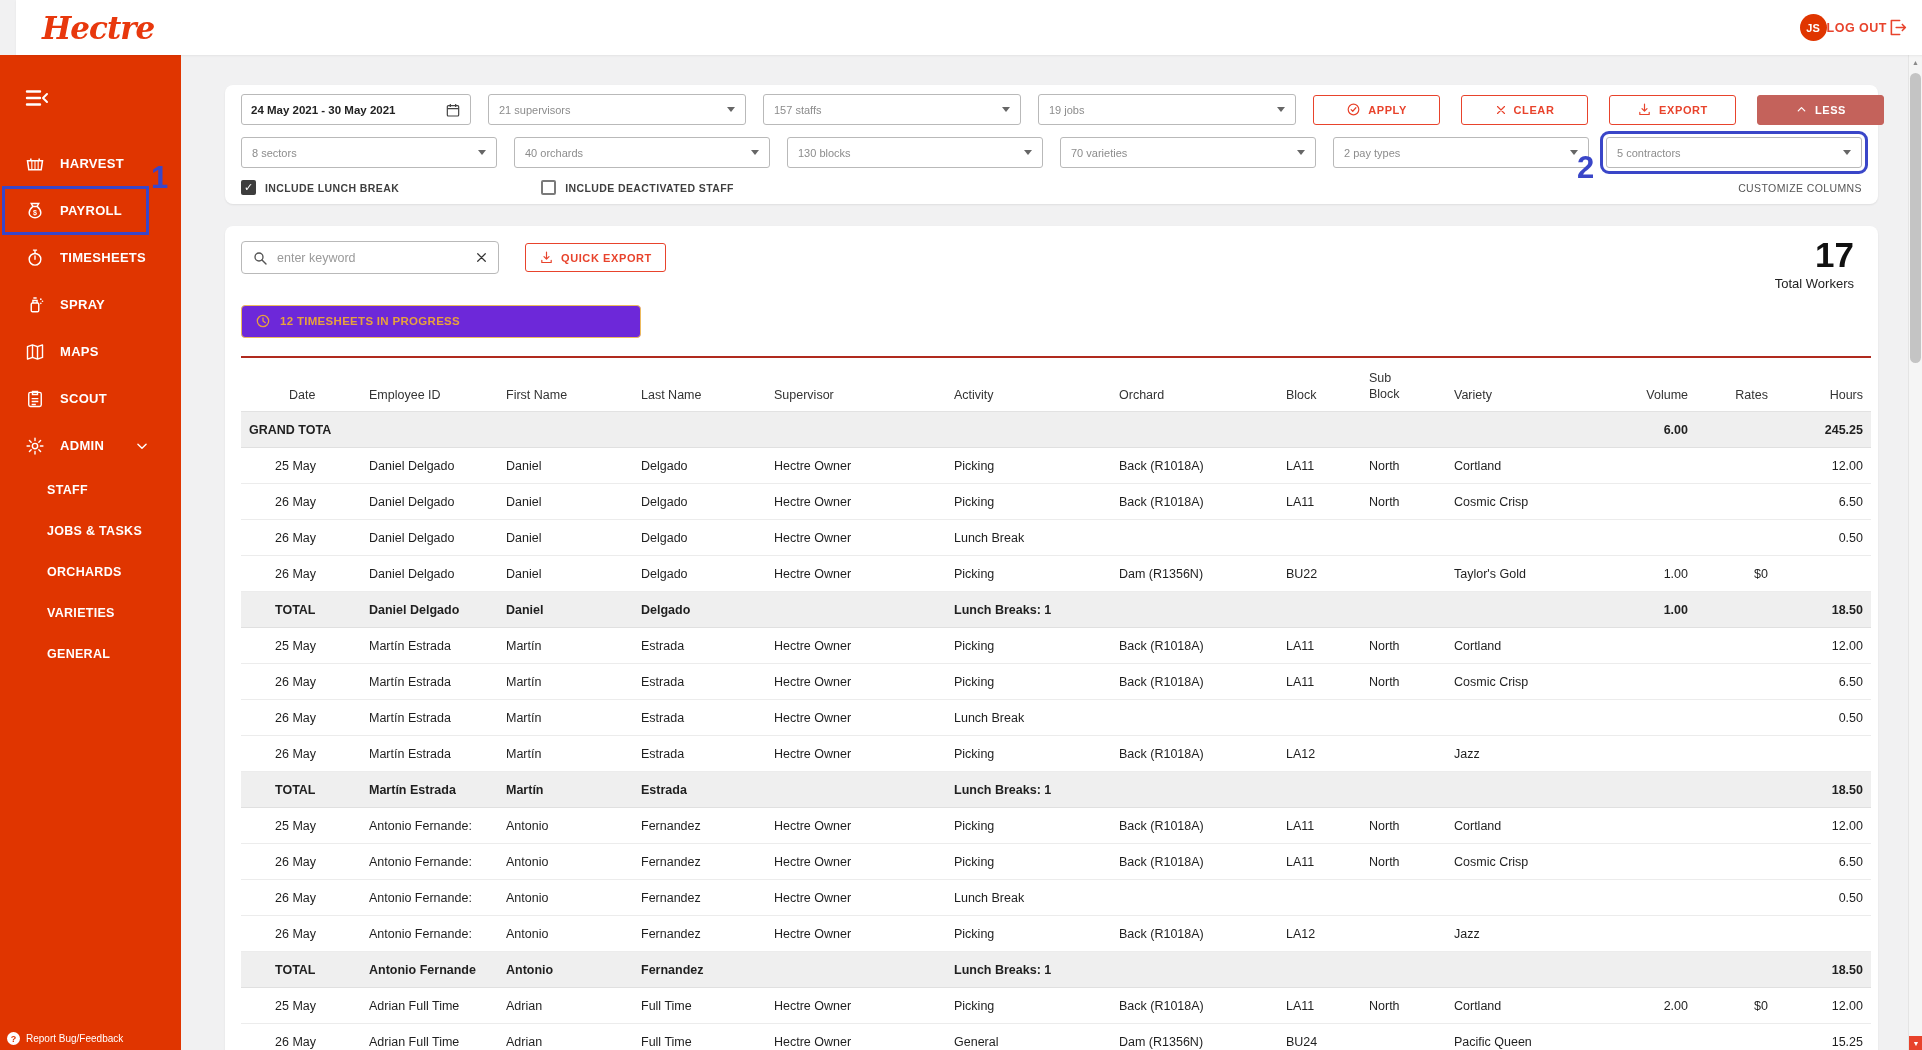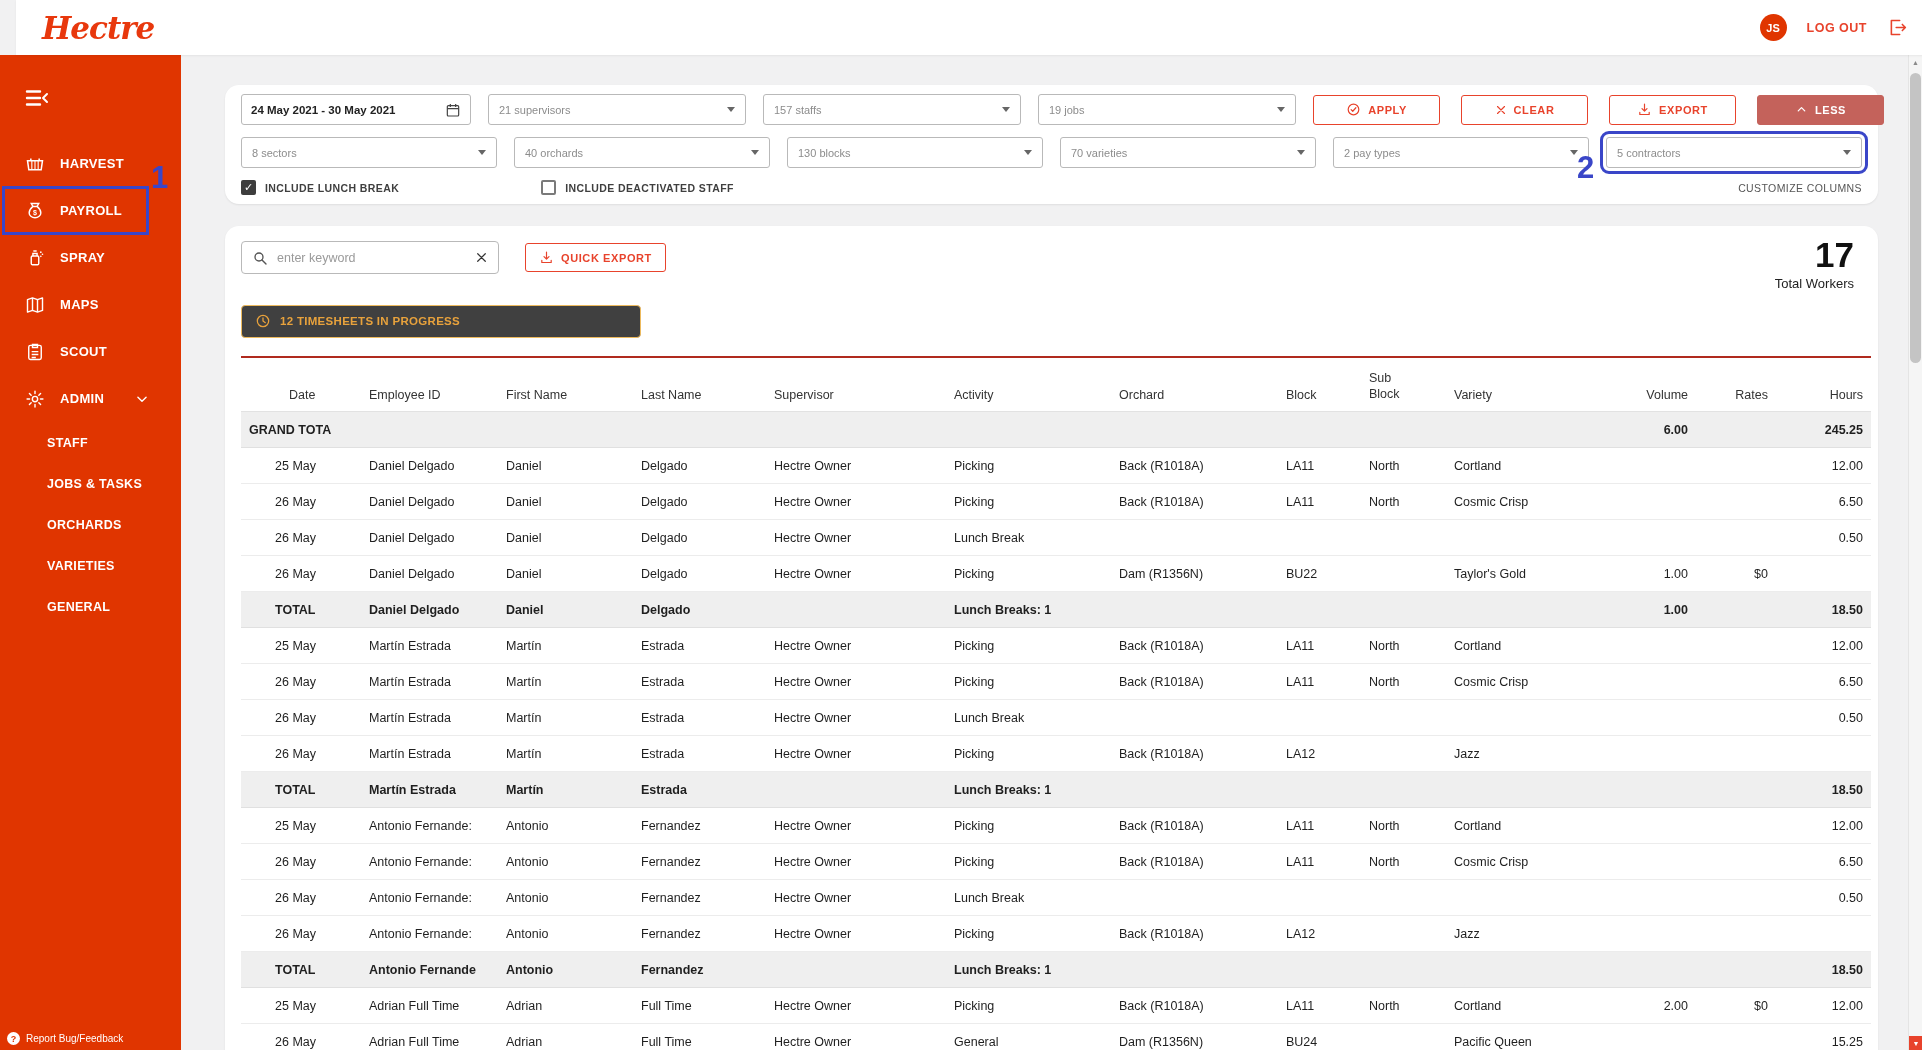--- a/index.html
+++ b/index.html
@@ -6,21 +6,21 @@
   html,body { width:1922px; height:1050px; overflow:hidden; }
   body { font-family:"Liberation Sans", sans-serif; background:#F1F1F2; position:relative; }
   .contents { display:contents; }
 
   
   .topbar { position:fixed; top:0; left:16px; width:100%; height:55px; background:#fff;
             display:flex; align-items:center; justify-content:space-between;
             padding:0 30px 0 26px; z-index:30; box-shadow:0 1px 2px rgba(0,0,0,.06); }
   .logo { font-family:"DejaVu Serif", serif; font-style:italic; font-weight:700;
           font-size:31px; color:#E8380D; letter-spacing:-1px; }
-  .header-right { display:flex; align-items:center; gap:20px; }
+  .header-right { display:flex; align-items:center; gap:0; }
   .avatar { width:27px; height:27px; border-radius:50%; background:#E03500; color:#fff;
             font-size:11px; font-weight:700; display:flex; align-items:center; justify-content:center; cursor:pointer; }
   .logout-label { color:#E8432C; font-size:12.5px; font-weight:700; letter-spacing:.5px; cursor:pointer; }
   .logout-icon { color:#E8432C; display:flex; cursor:pointer; }
 
   
   .sidebar { position:fixed; top:55px; left:0; width:181px; bottom:0; background:#E03500; z-index:20; }
   .menu-toggle { height:85px; display:flex; align-items:center; padding-left:25px; color:#fff; cursor:pointer; }
   .nav-item { height:47px; display:flex; align-items:center; padding-left:25px; gap:15px;
               color:#fff; font-size:13px; font-weight:700; letter-spacing:.3px; cursor:pointer; position:relative; }
@@ -36,21 +36,21 @@
   
   .annot-rect { position:absolute; left:2px; top:-1px; bottom:-1px; width:147px;
                 border:3px solid #3A46C8; pointer-events:none; }
   .annot-num { position:absolute; color:#3A46C8; font-size:31px; font-weight:600; line-height:1; pointer-events:none; }
   .annot-num1 { left:151px; top:-25px; }
   .annot-num2 { left:-30px; bottom:-16px; }
   .dropdown.annotated { outline:3px solid #3A46C8; outline-offset:3px; }
 
   
   main { position:absolute; left:181px; top:55px; right:0; bottom:0; padding:30px 44px 0 44px; }
-  .card { background:#fff; border-radius:14px; box-shadow:0 1px 2px rgba(0,0,0,.08); }
+  .card { background:#fff; border-radius:8px; box-shadow:0 1px 2px rgba(0,0,0,.08); }
 
   
   .filter-card { padding:9px 16px 9px; }
   .frow { display:flex; align-items:center; gap:17px; }
   .frow + .frow { margin-top:12px; }
   .frow3 { margin-top:13px; }
   .date-input { width:230px; flex:0 0 230px; height:31px; border:1px solid #b9b9b9; border-radius:3px;
                 display:flex; align-items:center; justify-content:space-between; padding:0 9px;
                 font-size:11.5px; font-weight:700; color:#222; background:#fff; cursor:pointer; }
   .cal { display:flex; color:#444; }
@@ -83,21 +83,21 @@
                 display:flex; align-items:center; padding:0 10px; gap:9px; }
   .search-box input { border:none; outline:none; flex:1; font-size:12.5px; color:#444;
                       font-family:inherit; background:transparent; min-width:0; }
   .search-box input::placeholder { color:#9a9a9a; }
   .sic, .xic, .wic { display:flex; }
   .xic { cursor:pointer; }
   .quick-export { margin-left:26px; margin-top:2px; height:29px; min-width:0; padding:0 13px; }
   .total-workers { margin-left:auto; text-align:right; padding-right:8px; margin-top:-4px; }
   .tw-number { font-size:35px; font-weight:700; color:#111; line-height:1.05; }
   .tw-label { font-size:13px; color:#222; margin-top:2px; }
-  .warning { margin-top:14px; width:400px; height:33px; border:1px solid #EDBA5D; background:#404040;
+  .warning { margin-top:14px; width:400px; height:33px; border:1px solid #EDBA5D; background:#6d28d9;
              border-radius:4px; display:flex; align-items:center; gap:9px; padding:0 13px;
              color:#E8A23C; font-size:11.5px; font-weight:700; letter-spacing:.3px; cursor:pointer; }
 
   table { width:100%; border-collapse:collapse; table-layout:fixed; margin-top:18px; }
   th { border-top:2px solid #B02A1E; border-bottom:1px solid #E2E2E2; font-size:12.5px; font-weight:400;
        color:#333; text-align:left; padding:12px 8px 9px; vertical-align:bottom; white-space:nowrap; }
   th.num { text-align:right; }
   th.h-date { padding-left:48px; }
   .narrow { display:inline-block; width:36px; white-space:normal; line-height:1.3; }
   td { font-size:12.5px; color:#1f1f1f; padding:0 8px; height:36px; border-bottom:1px solid #ECECEC;
@@ -155,20 +155,30 @@
         <span class="nav-icon">
           <svg width="20" height="20" viewBox="0 0 24 24" fill="none" stroke="currentColor" stroke-width="1.7">
             <path d="M9.5 6.5L7.5 3h9l-2 3.5"></path>
             <path d="M9.5 6.5h5c3 2.5 4.5 5.3 4.5 8 0 3-3.1 5.5-7 5.5s-7-2.5-7-5.5c0-2.7 1.5-5.5 4.5-8z"></path>
             <text x="12" y="17" text-anchor="middle" font-size="8.5" stroke="none" fill="currentColor" font-weight="bold">$</text>
           </svg>
         </span>
         <span class="nav-label">PAYROLL</span>
         <span class="annot-rect"></span>
         <span class="annot-num annot-num1">1</span>
+      </div>
+      <div class="nav-item">
+        <span class="nav-icon">
+          <svg width="20" height="20" viewBox="0 0 24 24" fill="none" stroke="currentColor" stroke-width="1.7">
+            <circle cx="12" cy="13.5" r="7"></circle>
+            <path d="M12 13.5V9.5" stroke-linecap="round"></path>
+            <path d="M9.5 2.5h5M12 2.5v4"></path>
+          </svg>
+        </span>
+        <span class="nav-label">TIMESHEETS</span>
       </div>
       <div class="nav-item">
         <span class="nav-icon">
           <svg width="20" height="20" viewBox="0 0 24 24" fill="none" stroke="currentColor" stroke-width="1.7">
             <rect x="7.5" y="9.5" width="9" height="10.5" rx="1.5"></rect>
             <path d="M9.5 9.5v-3h5v3M10 3.5h4"></path>
             <path d="M19 5h.01M21 7.5h.01M19 10h.01" stroke-linecap="round" stroke-width="2"></path>
           </svg>
         </span>
         <span class="nav-label">SPRAY</span>

